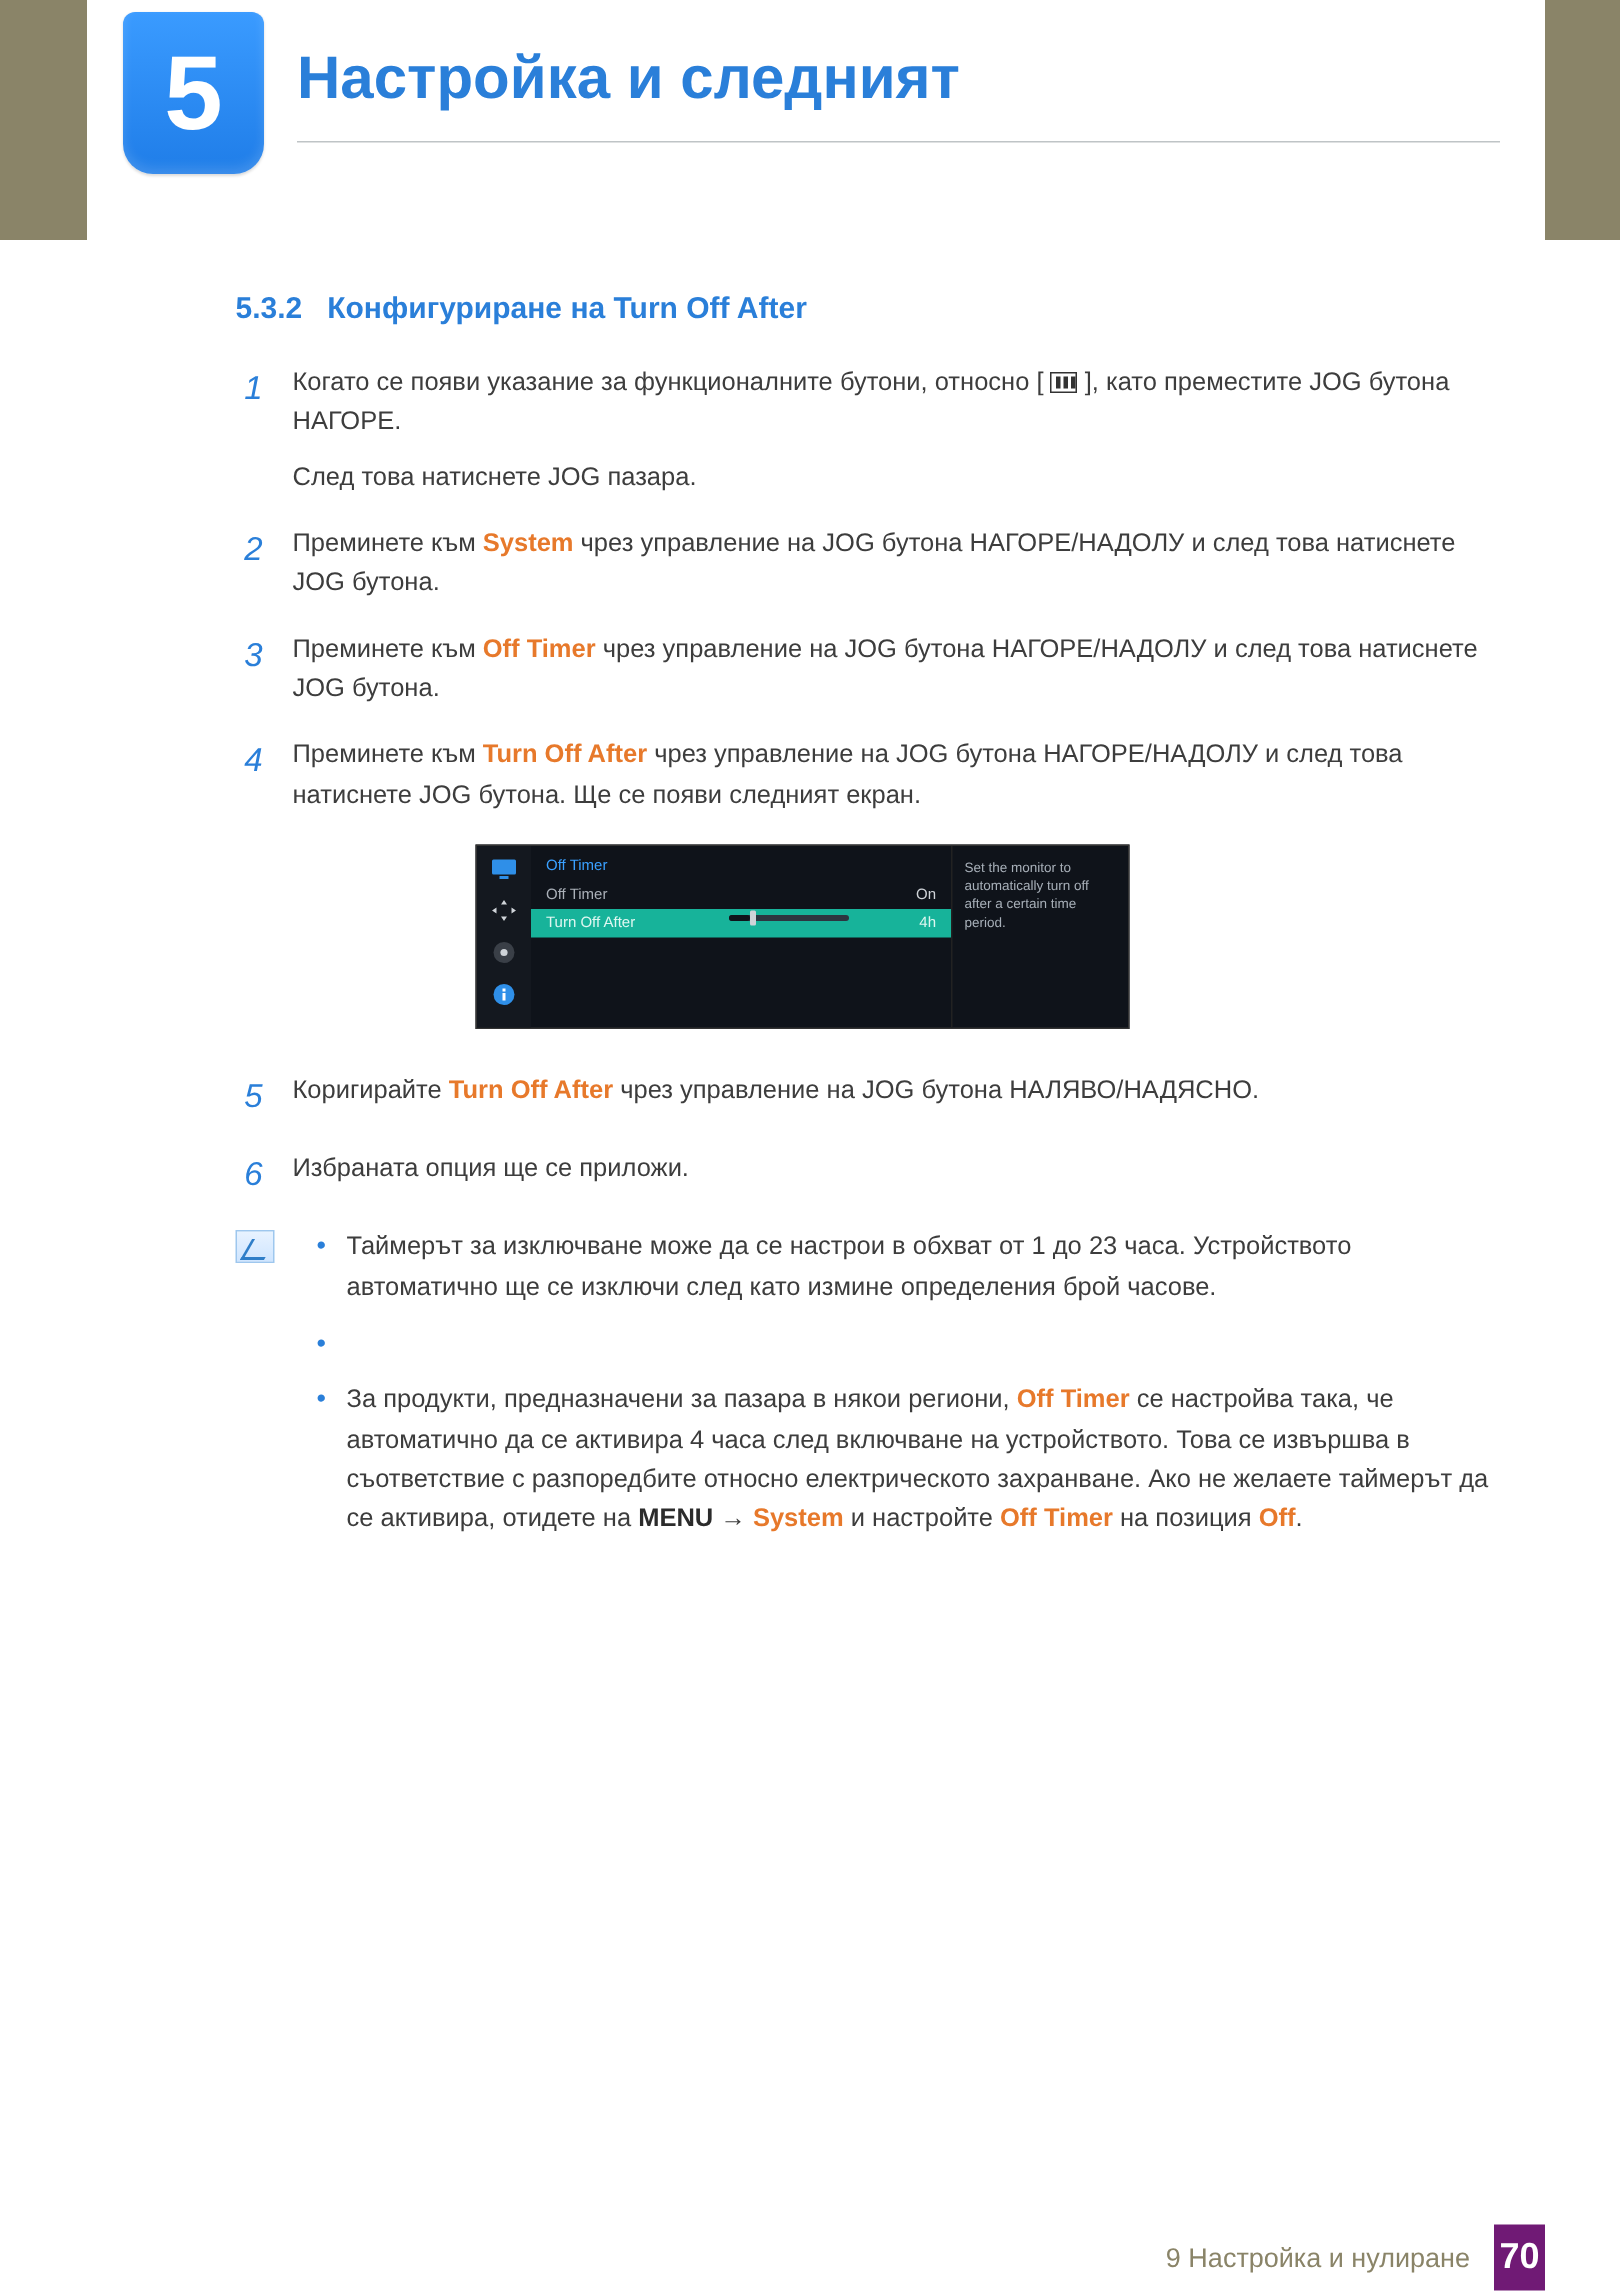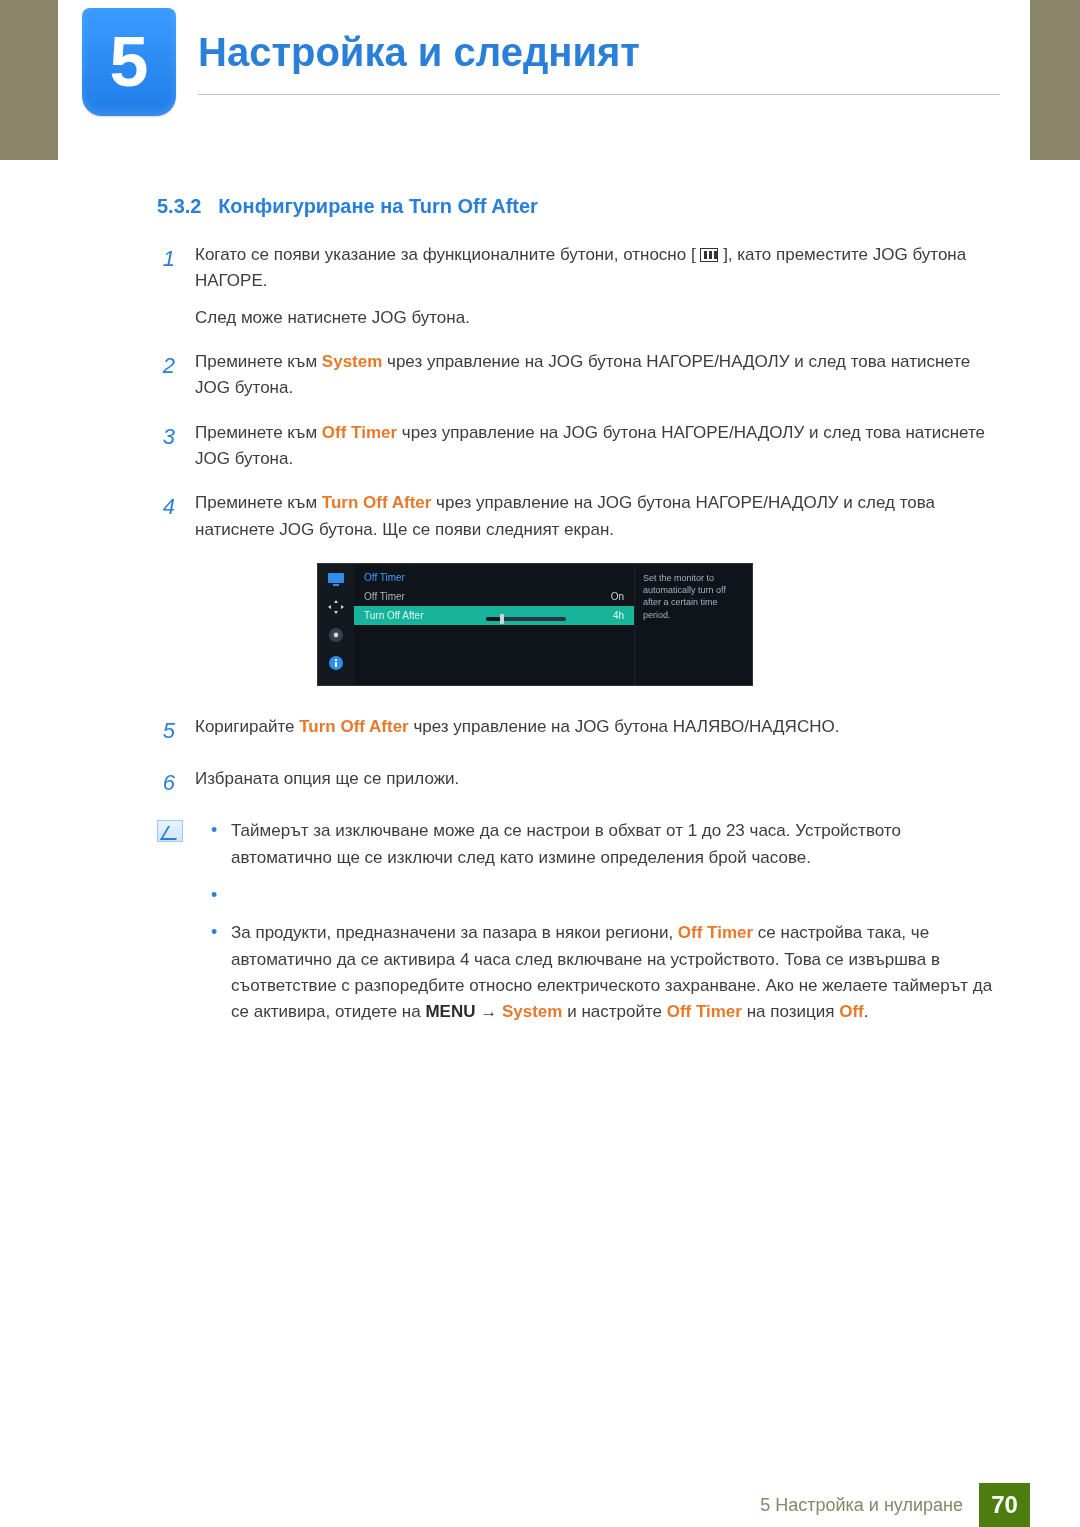--- a/index.html
+++ b/index.html
@@ -215,22 +215,22 @@
     justify-content: flex-end;
     align-items: stretch;
   }
   .footer .label {
     display: flex; align-items: center;
     padding: 0 16px;
     color: #8a8468;
     font-size: 18px;
   }
   .footer .pg {
-    width: 51px;
-    background: #4d7c0f;
+    width: 34px;
+    background: #701a75;
     color: #fff;
     font-size: 24px;
     font-weight: 600;
     display: flex; align-items: center; justify-content: center;
   }
   .left-edge {
     position: absolute;
     left: 0; top: 160px; bottom: 0; width: 58px;
   }
   .right-edge {
@@ -258,21 +258,21 @@
     <span>5.3.2</span>&nbsp;&nbsp;
     <span>Конфигуриране на Turn Off After</span>
   </div>
 
   <div class="step">
     <div class="num">1</div>
     <div class="body">
       <span>Когато се появи указание за функционалните бутони, относно [</span>
       <span class="inline-icon"><span class="b3"></span></span>
       <span>], като преместите JOG бутона НАГОРЕ.</span>
-      <div class="sub">След може натиснете JOG бутона.</div>
+      <div class="sub">След това натиснете JOG пазара.</div>
     </div>
   </div>
 
   <div class="step">
     <div class="num">2</div>
     <div class="body">
       <span>Преминете към </span><span class="kw-orange">System</span><span> чрез управление на JOG бутона НАГОРЕ/НАДОЛУ и след това натиснете JOG бутона.</span>
     </div>
   </div>
 
@@ -320,21 +320,21 @@
       </div>
       <div class="osd-main">
         <div class="osd-menu">
           <div class="osd-menu-header">Off Timer</div>
           <div class="osd-row">
             <span>Off Timer</span>
             <span class="val">On</span>
           </div>
           <div class="osd-row sel">
             <span>Turn Off After</span>
-            <span style="display:flex;align-items:flex-end;gap:39px;">
+            <span style="display:flex;align-items:flex-start;gap:39px;">
               <span class="slider">
                   <span class="fill"></span>
                   <span class="knob"></span>
                 </span>
               <span class="val">4h</span>
             </span>
           </div>
         </div>
         <div class="osd-help">Set the monitor to automatically turn off after a certain time period.</div>
       </div>
@@ -376,15 +376,15 @@
           <span>За продукти, предназначени за пазара в някои региони, </span><span class="kw-orange">Off Timer</span><span> се настройва така, че автоматично да се активира 4 часа след включване на устройството. Това се извършва в съответствие с разпоредбите относно електрическото захранване. Ако не желаете таймерът да се активира, отидете на </span><span class="kw-bold">MENU</span><span>  →  </span><span class="kw-orange">System</span><span> и настройте </span><span class="kw-orange">Off Timer</span><span> на позиция </span><span class="kw-orange">Off</span><span>.</span>
         </div>
       </div>
 
     </div>
   </div>
 
 </div>
 
 <div class="footer">
-  <div class="label">5 Настройка и нулиране</div>
+  <div class="label">9 Настройка и нулиране</div>
   <div class="pg">70</div>
 </div>
 
 </body></html>

